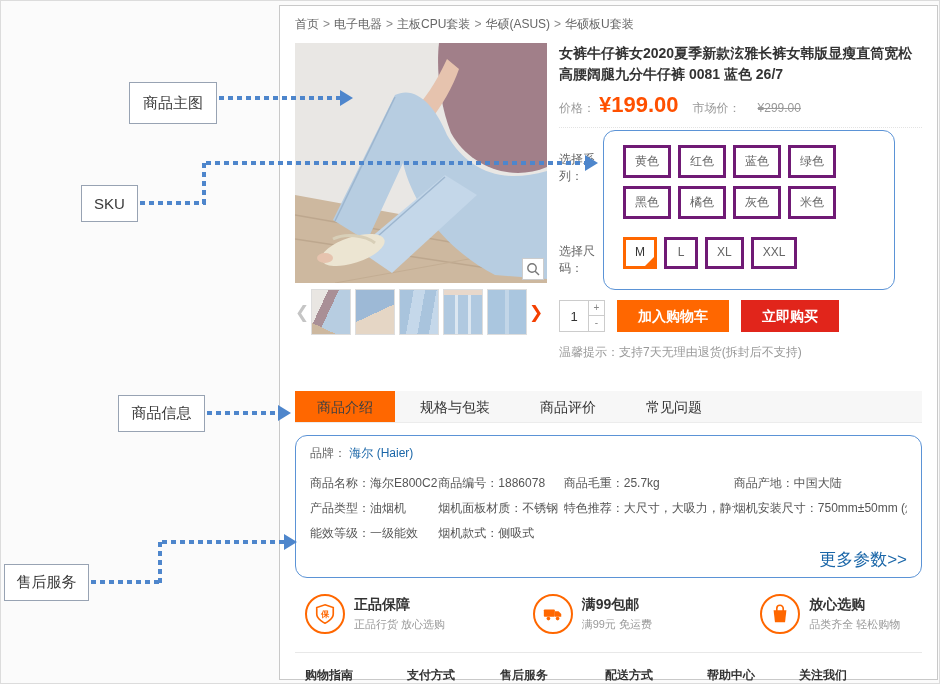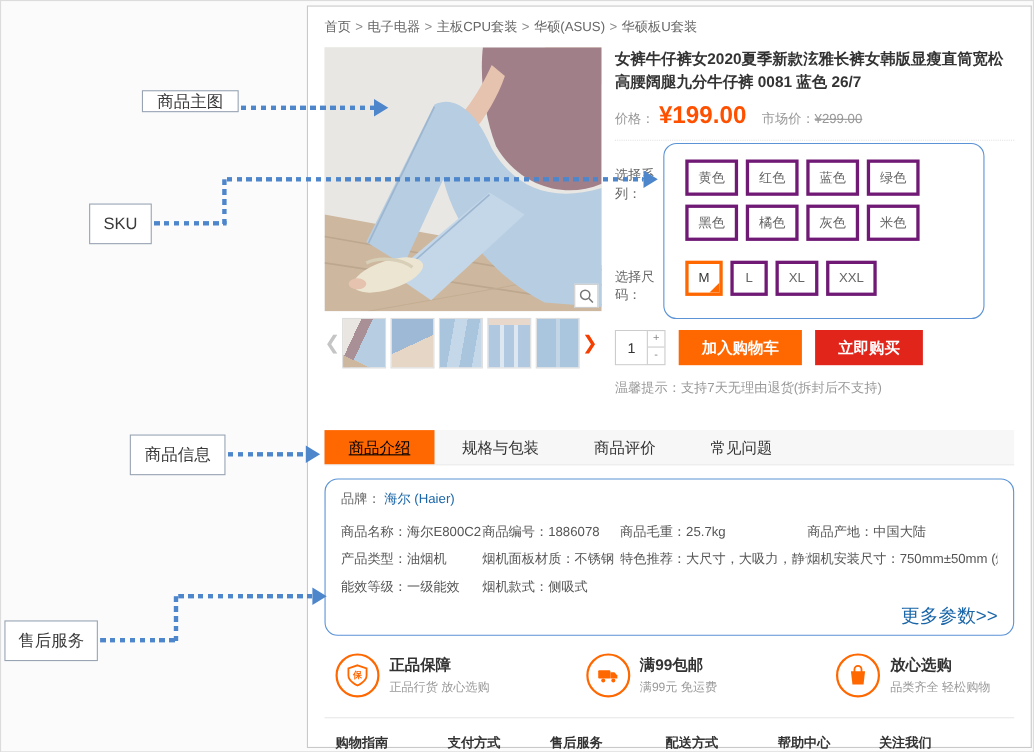--- a/index.html
+++ b/index.html
@@ -24,21 +24,21 @@
   .t2 { background:linear-gradient(155deg,#9db9d6 52%,#e5d6c5 52%); }
   .t3 { background:linear-gradient(100deg,#a9c4dd 30%,#c5d8ea 30% 55%,#a9c4dd 55% 80%,#c5d8ea 80%); }
   .t4 { background:linear-gradient(#e8d8cb 12%,rgba(0,0,0,0) 12%),linear-gradient(90deg,#b0c9e0 28%,#dce7f1 28% 38%,#b0c9e0 38% 62%,#dce7f1 62% 72%,#b0c9e0 72%); }
   .t5 { background:linear-gradient(90deg,#aac6df 45%,#c2d6e8 45% 55%,#aac6df 55%); }
 
   .detail { flex:1; padding-left:12px; min-width:0; }
   .ptitle { font-size:14px; font-weight:bold; color:#333; line-height:1.5; }
   .promo { font-size:12px; color:#e4393c; margin:5px 0 4px; }
   .pricebar { padding:7px 0 9px; border-bottom:1px dotted #e3e3e3; font-size:12px; color:#999; display:flex; align-items:baseline; }
   .price { color:#ff5000; font-size:22px; font-weight:bold; margin:0 14px 0 4px; }
-  .mkt { text-decoration:line-through; margin-left:0; }
+  .mkt { text-decoration:line-through; margin-left:17px; }
 
   .sku-wrap { position:relative; padding:10px 0 4px; }
   .sku-box { position:absolute; left:44px; top:2px; width:292px; bottom:-2px; border:1px solid #5b93d6; border-radius:12px; pointer-events:none; }
   .sku-row { display:flex; margin:7px 0; }
   .sku-label { width:56px; flex:0 0 56px; font-size:12px; color:#666; padding-top:6px; }
   .chips { display:flex; flex-wrap:wrap; width:272px; padding-left:8px; }
   .chip { border:3px solid #701a75; background:#fff; font-size:12px; color:#666; padding:5px 9px; margin:0 7px 8px 0; cursor:pointer; position:relative; }
   .chip.sz { min-width:34px; text-align:center; }
   .chip.sel { border-color:#ff6700; color:#333; }
   .chip.sel::after { content:""; position:absolute; right:0; bottom:0; width:0; height:0; border-bottom:9px solid #ff6700; border-left:9px solid rgba(0,0,0,0); }
@@ -49,21 +49,21 @@
   .updown { display:flex; flex-direction:column; border-left:1px solid #ccc; }
   .updown span { width:15px; height:15px; line-height:14px; text-align:center; font-size:10px; color:#888; cursor:pointer; }
   .updown span:first-child { border-bottom:1px solid #ccc; }
   .btn { height:32px; line-height:32px; padding:0 21px; font-size:14px; font-weight:bold; color:#fff; border:none; cursor:pointer; margin-left:12px; }
   .btn.cart { background:#ff6700; }
   .btn.buy { background:#e1251b; }
   .tip { font-size:12px; color:#999; margin-top:12px; }
 
   .tabs { display:flex; background:#f7f7f7; border-bottom:1px solid #ececec; margin-top:30px; height:32px; }
   .tab { line-height:32px; padding:0 25px; font-size:14px; color:#333; cursor:pointer; }
-  .tab.active { background:#ff6700; color:#000000; padding:0 22px;text-decoration:underline; }
+  .tab.active { background:#ff6700; color:#404040; padding:0 22px; }
 
   .infopanel { margin-top:12px; border:1px solid #5b93d6; border-radius:12px; padding:9px 14px 6px; }
   .brandrow { font-size:12px; color:#666; padding-bottom:9px; }
   .brandrow a { color:#1a66a8; text-decoration:none; }
   .specs { display:grid; grid-template-columns:21.5% 21% 28.5% 29%; grid-row-gap:8px; font-size:12px; color:#555; padding-top:4px; }
   .spec { white-space:nowrap; overflow:hidden; }
   .morelink { text-align:right; font-size:17px; margin-top:6px; }
   .morelink a { color:#1a66a8; text-decoration:none; }
 
   .services { display:flex; justify-content:space-between; padding:16px 10px 14px; }
@@ -276,21 +276,21 @@
         <h4>帮助中心</h4>
 
       </div>
       <div class="fcol">
         <h4>关注我们</h4>
 
       </div>
     </div>
   </div>
 
-  <div class="ann-box" style="left:128px;top:81px;width:88px;height:20px;">商品主图</div>
+  <div class="ann-box" style="left:128px;top:81px;width:88px;height:42px;">商品主图</div>
   <div class="dash-h" style="left:218px;top:95px;width:122px;"></div>
   <div class="ah" style="left:339px;top:89px;"></div>
 
   <div class="ann-box" style="left:80px;top:184px;width:57px;height:37px;">SKU</div>
   <div class="dash-h" style="left:139px;top:200px;width:66px;"></div>
   <div class="dash-v" style="left:201px;top:162px;height:42px;"></div>
   <div class="dash-h" style="left:205px;top:160px;width:379px;"></div>
   <div class="ah" style="left:584px;top:154px;"></div>
 
   <div class="ann-box" style="left:117px;top:394px;width:87px;height:37px;">商品信息</div>

